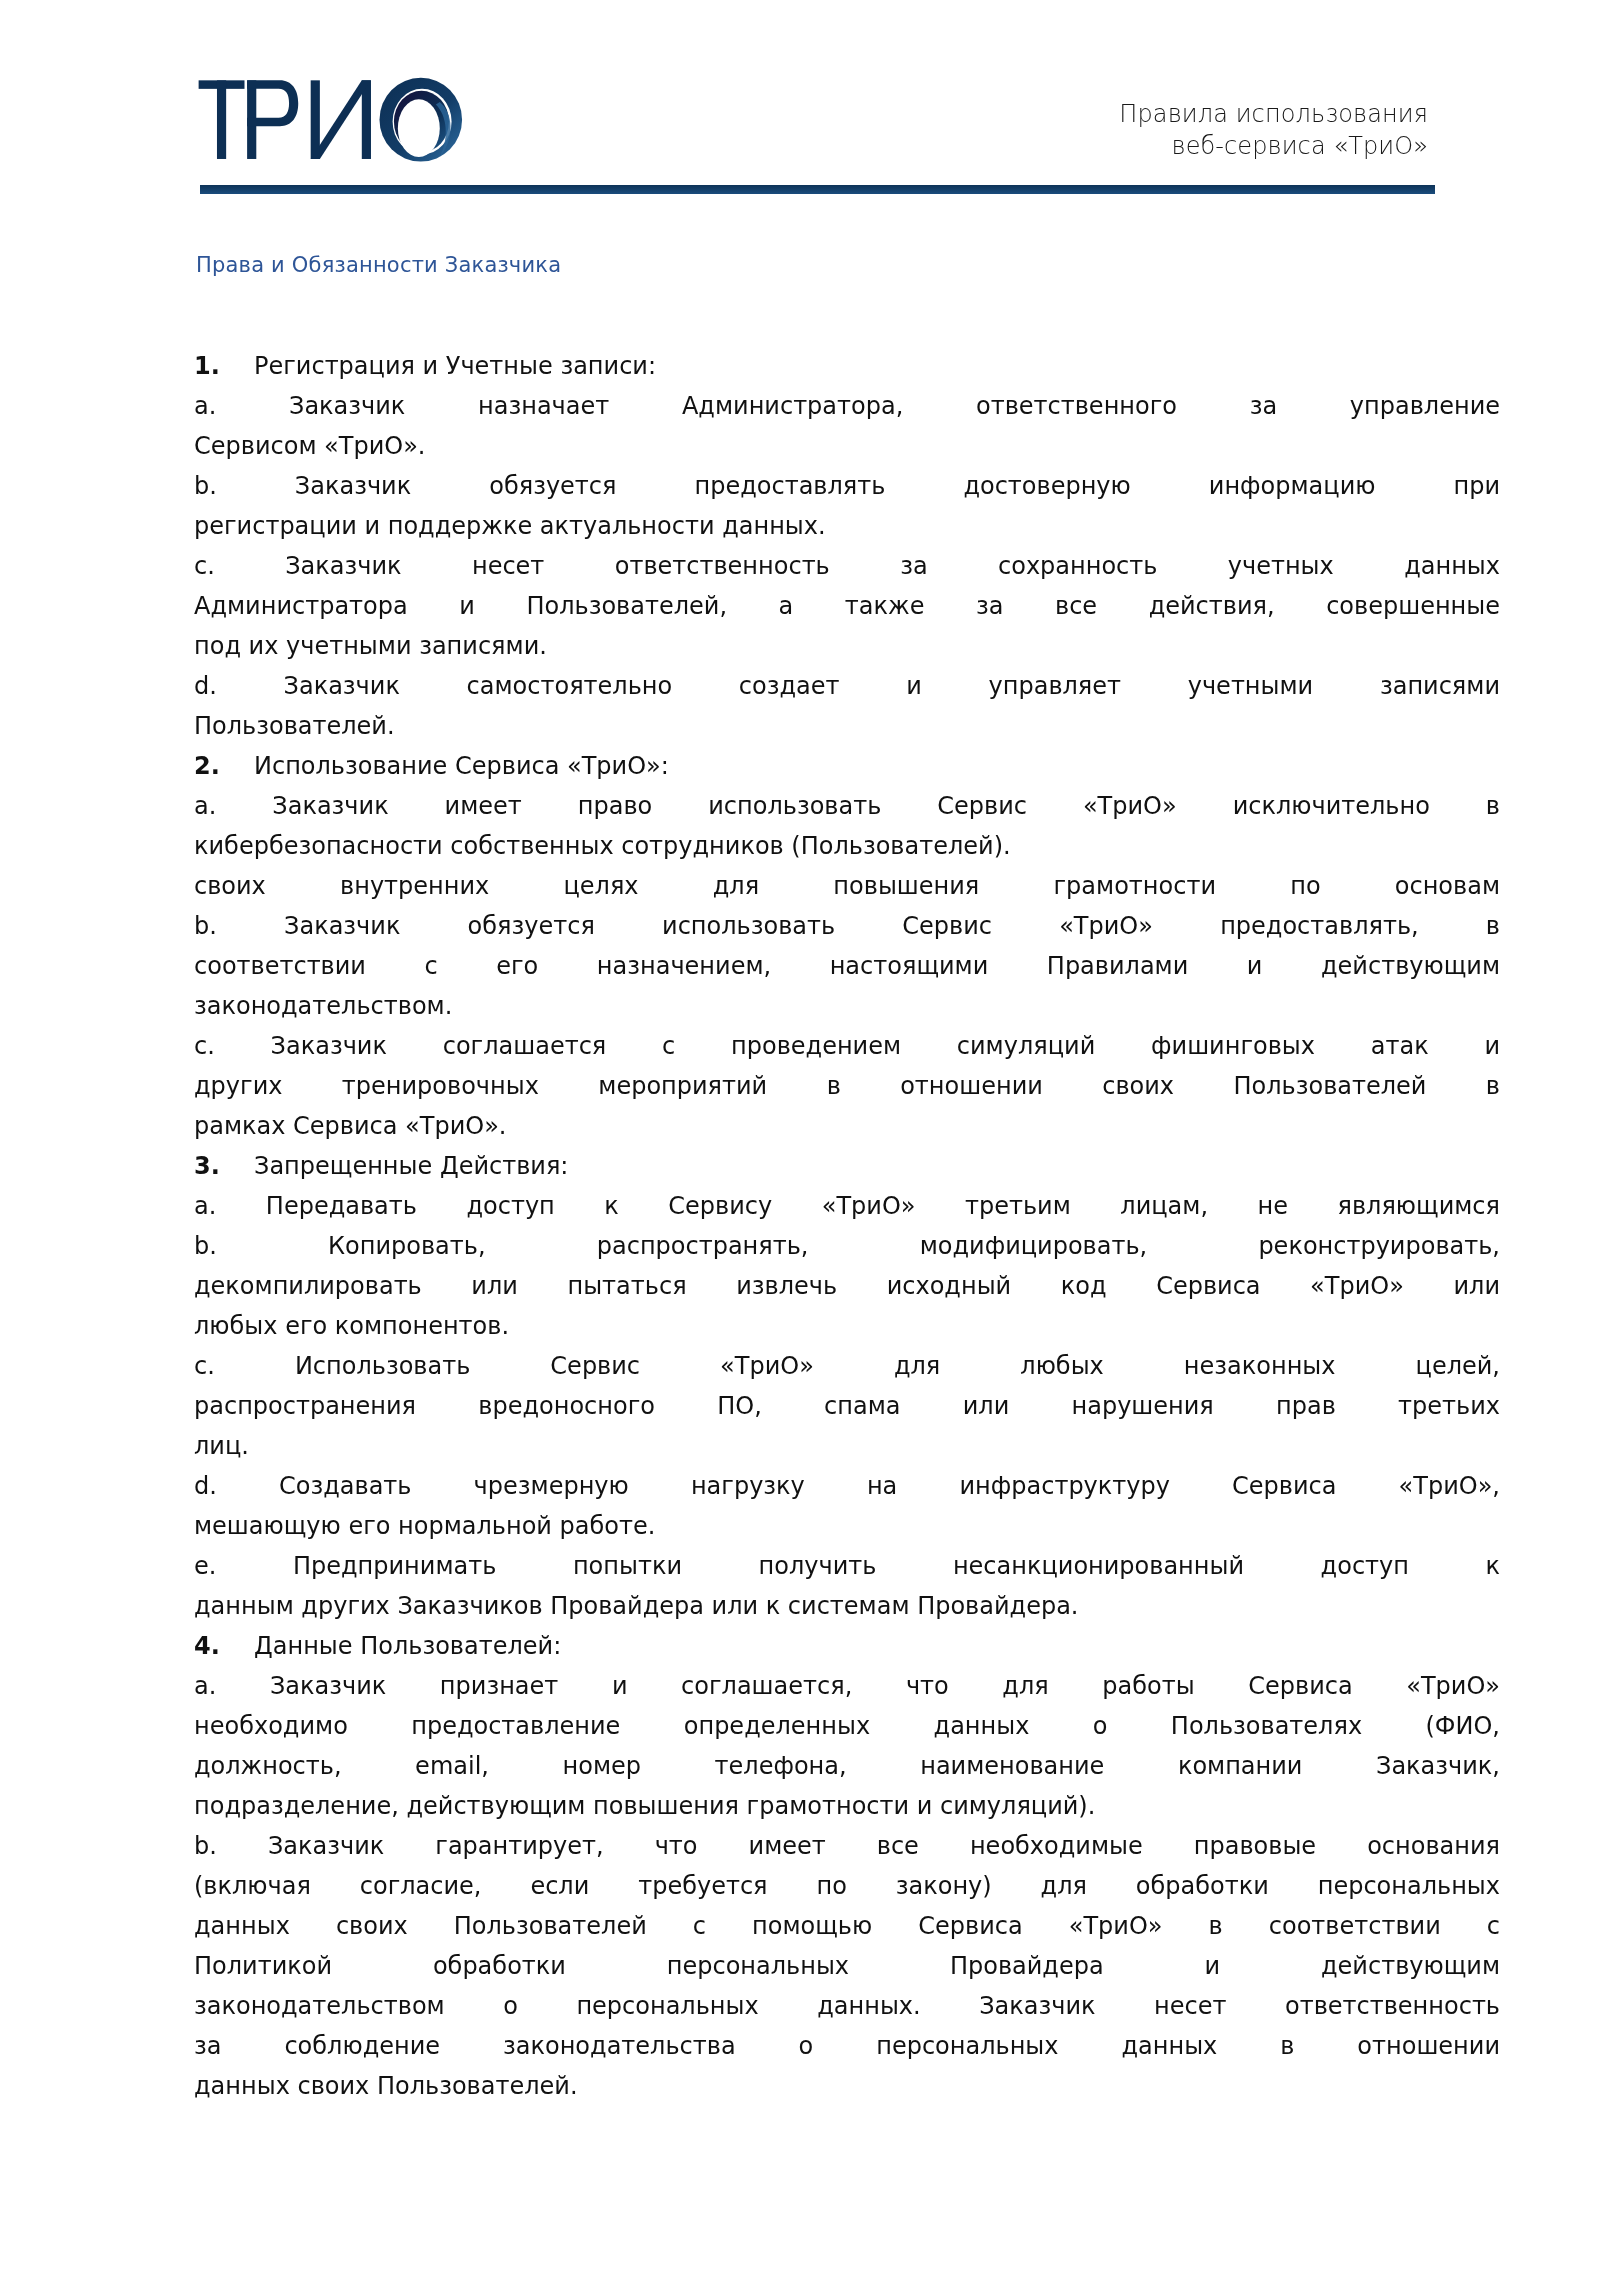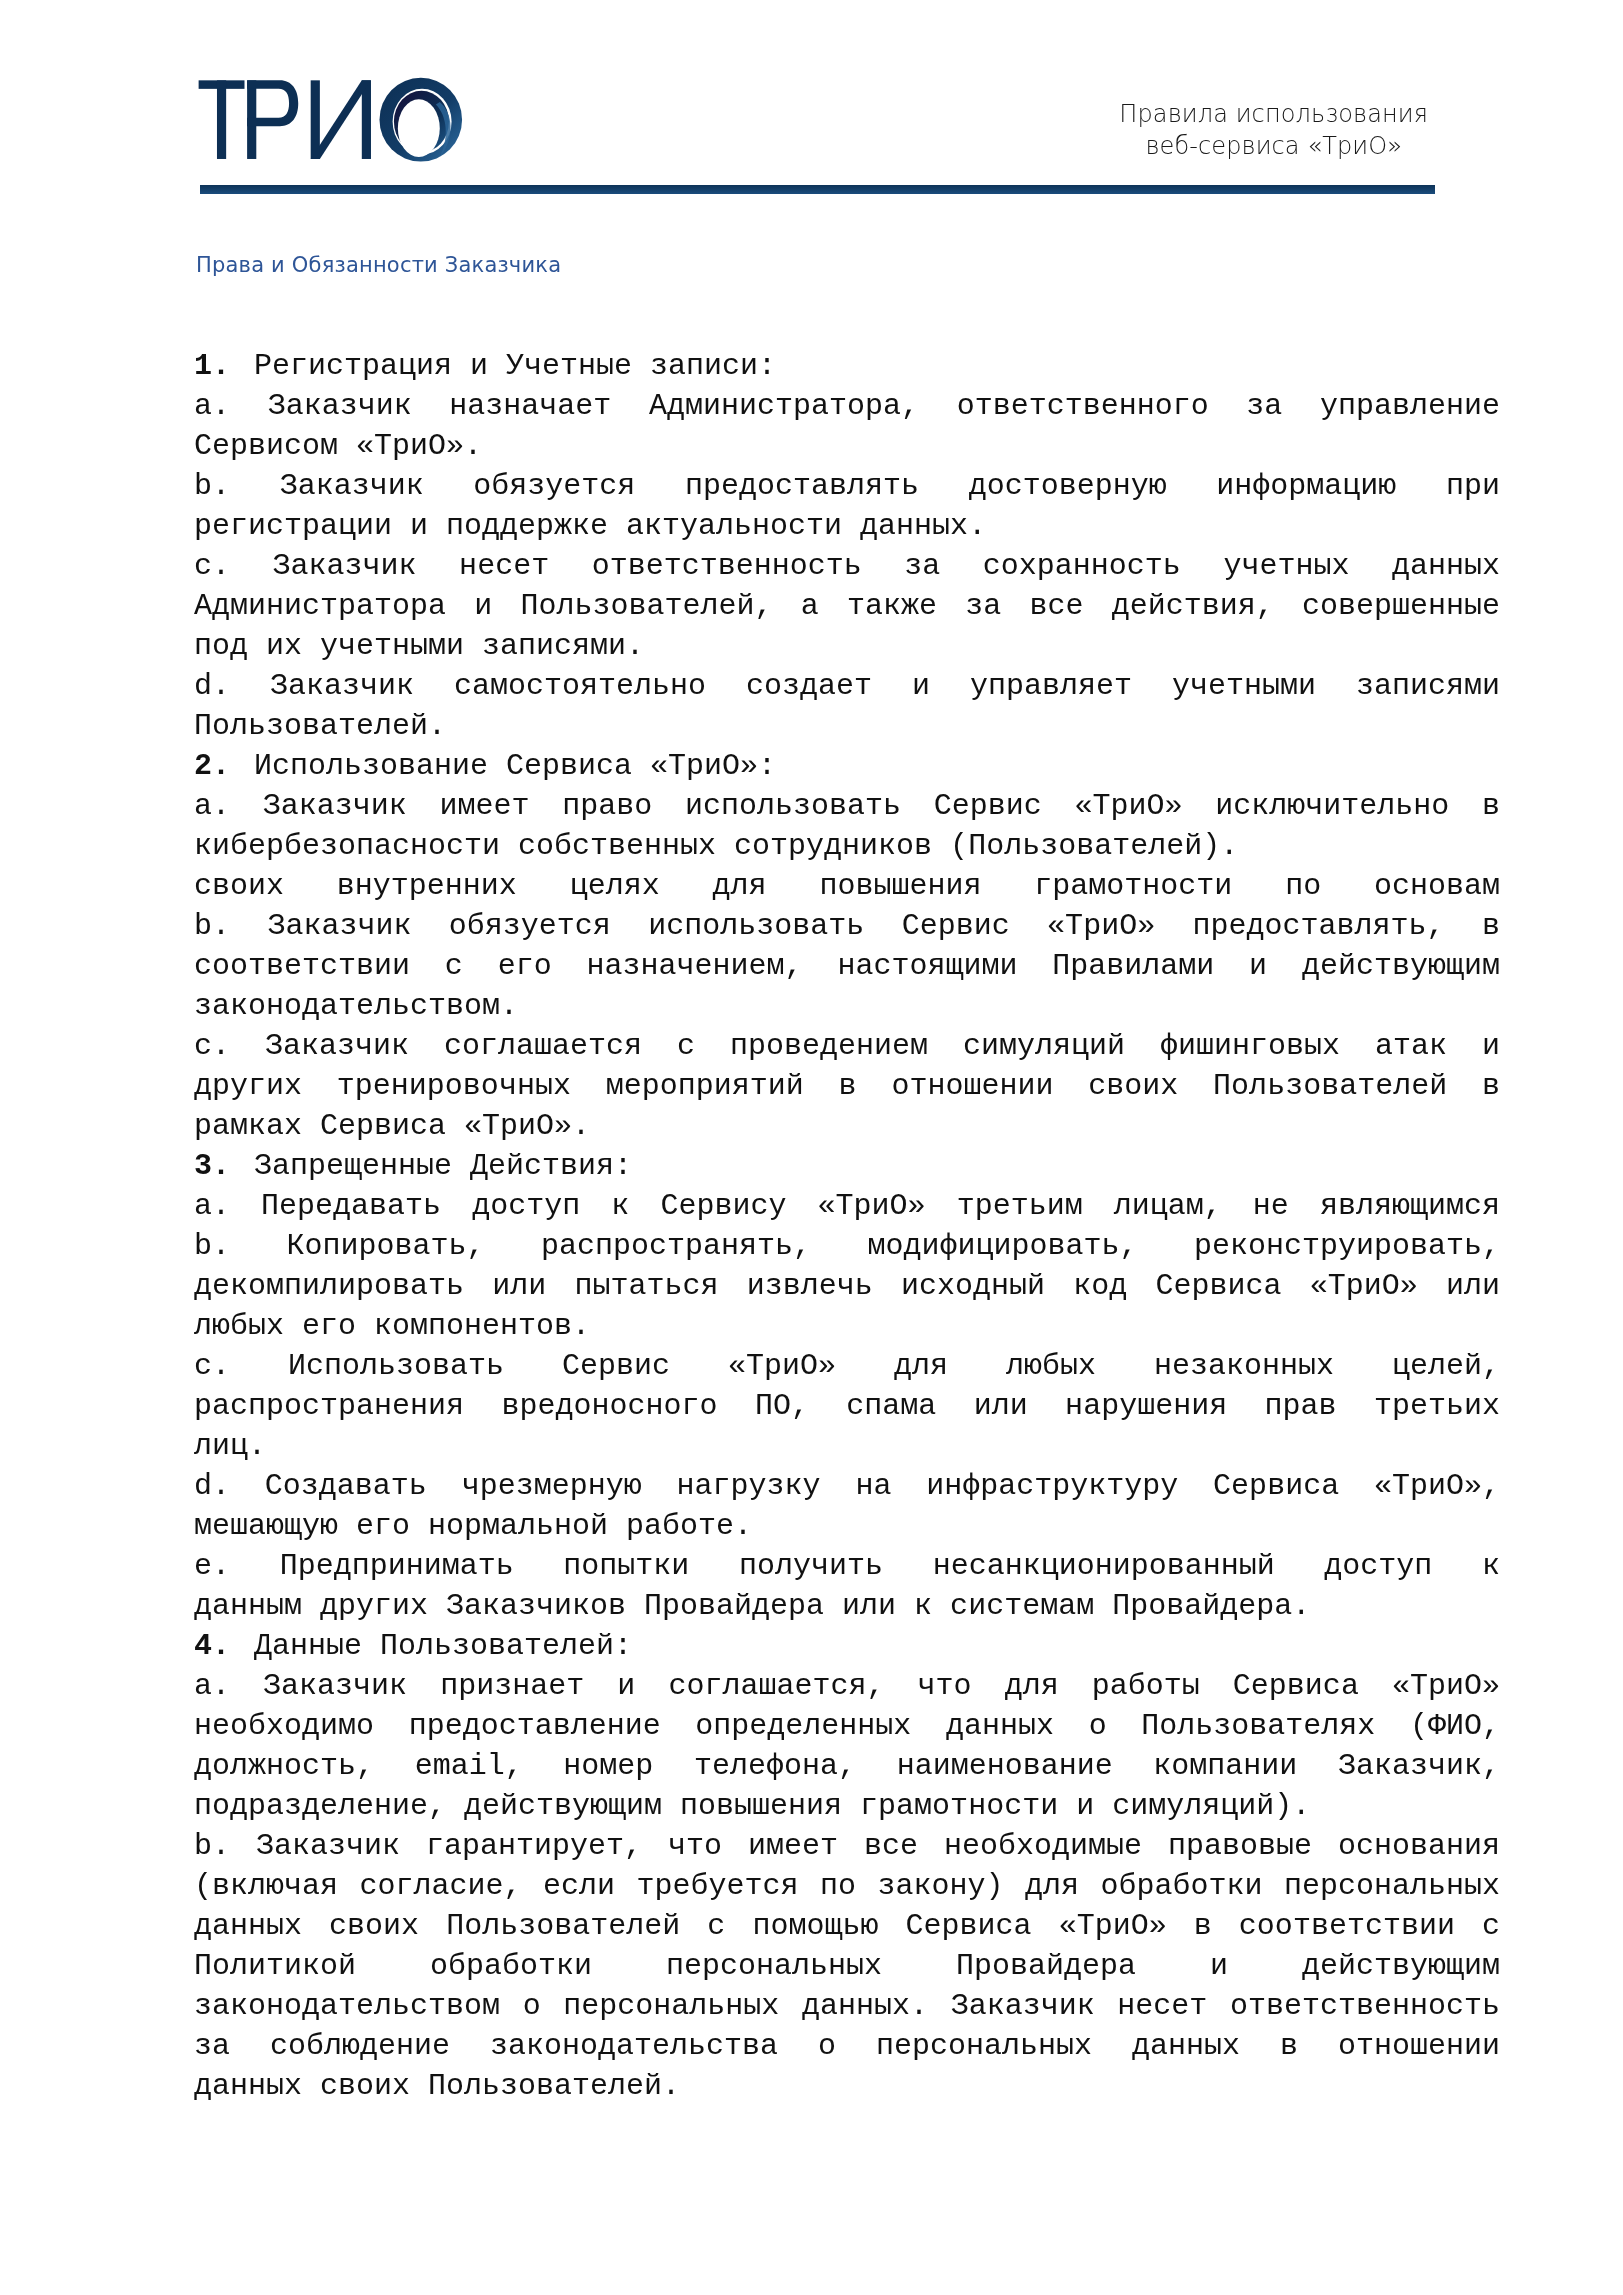--- a/index.html
+++ b/index.html
@@ -1,21 +1,21 @@
 <!DOCTYPE html>
 <html style="font-size:10.5px"><head>
 <meta charset="utf-8">
 <style>
   html, body { margin: 0; padding: 0; background: #ffffff; }
   body { width: 1623px; height: 2295px; position: relative; overflow: hidden; font-family: "DejaVu Sans", sans-serif; color: #111111; }
   .logo { position: absolute; left: 196px; top: 73px; width: 270px; height: 92px; }
-  .header-text { position: absolute; right: 195px; top: 98px; text-align: center; font-family: "DejaVu Sans", sans-serif; font-size: 24px; line-height: 32px; color: #1a1a1a; font-weight: 300; letter-spacing: 0.1px; }
+  .header-text { position: absolute; right: 195px; top: 98px; text-align: right; font-family: "DejaVu Sans", sans-serif; font-size: 24px; line-height: 32px; color: #1a1a1a; font-weight: 300; letter-spacing: 0.1px; }
   .header-rule { position: absolute; left: 200px; top: 185px; width: 1235px; height: 9.2px; background: linear-gradient(to bottom, #0d3358, #1b4c7c); }
   .section-title { position: absolute; left: 196px; top: 247px; font-size: 21px; line-height: 37px; color: #2e5597; font-weight: normal; letter-spacing: 0.2px; }
-  .body { position: absolute; left: 194px; top: 346px; width: 1306px; font-size: 30px; line-height: 40px; font-family: Liberation Mono, monospace; }
+  .body { position: absolute; left: 194px; top: 346px; width: 1306px; font-size: 24px; line-height: 40px; }
   .line { display: block; height: 40px; white-space: nowrap; overflow: visible; }
   .line.j { text-align: justify; text-align-last: justify; }
   .num { font-weight: bold; display: inline-block; width: 60px; }
   .page-num { position: absolute; left: 0; width: 1623px; top: 2151px; text-align: left; font-family: "Liberation Sans", sans-serif; font-size: 25px; color: #111; }
   .page-num span { display: inline-block; margin-left: -85px; }
 </style>
 </head>
 <body>
 
 <svg class="logo" viewBox="0 0 412 140" xmlns="http://www.w3.org/2000/svg">

